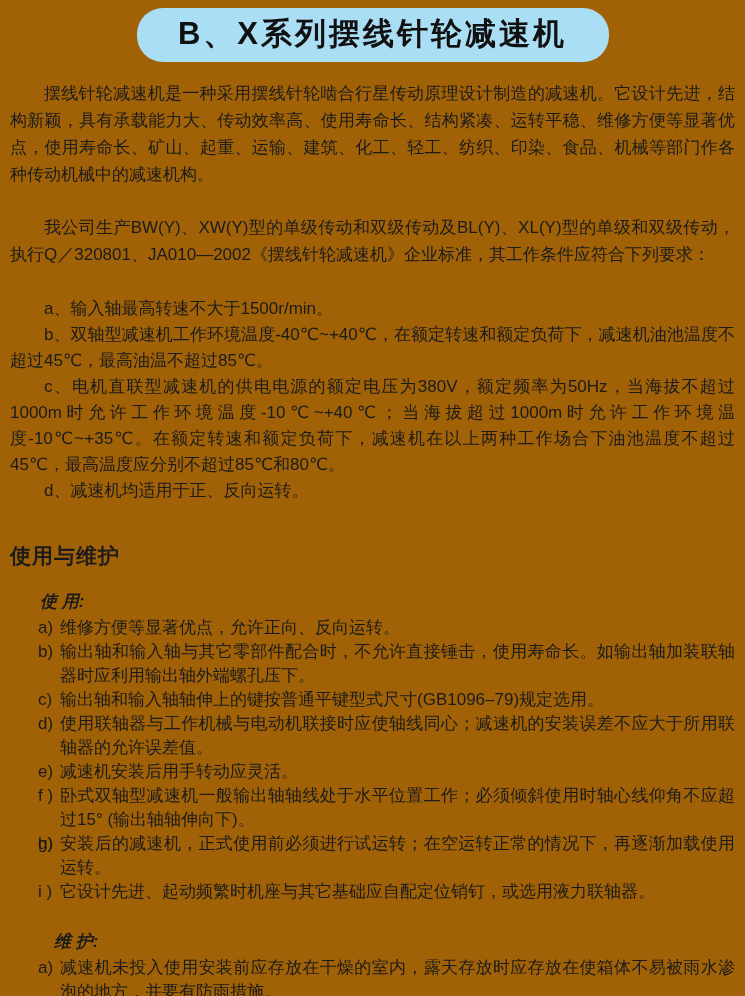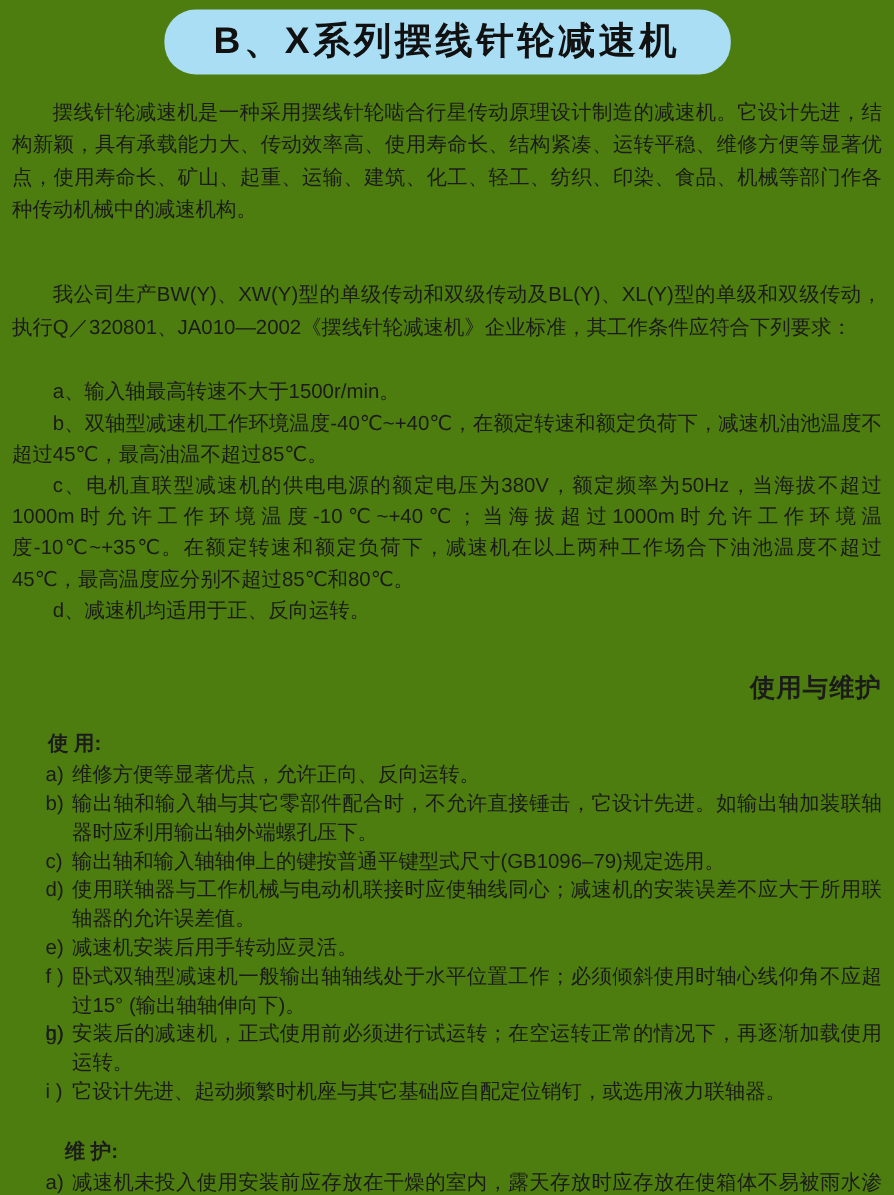--- a/index.html
+++ b/index.html
@@ -37,44 +37,45 @@
     font-size: 17px;
     line-height: 27px;
     text-align: justify;
     font-weight: 500;
   }
   .para {
     margin: 0 0 0 0;
     text-indent: 2em;
   }
   .para + .para {
-    margin-top: 44px;
+    margin-top: 26px;
   }
   .conditions {
     margin-top: 28px;
     line-height: 26px;
   }
   .cond {
     margin: 0;
     text-indent: 2em;
   }
   .section-heading {
     margin: 40px 0 0 0;
     font-size: 21px;
     font-weight: bold;
     letter-spacing: 1px;
     line-height: 24px;
-    text-align: right;
+    text-align: left;
   }
   .sub-label {
     margin: 22px 0 2px 30px;
     font-weight: bold;
     font-size: 17px;
     line-height: 24px;
     text-align: left;
+    font-style: italic;
   }
   .sub-label.maint {
     margin-top: 26px;
     margin-left: 44px;
   }
   .item {
     position: relative;
     padding-left: 50px;
     line-height: 24px;
     text-align: justify;
@@ -83,21 +84,21 @@
   .item .marker {
     position: absolute;
     left: 28px;
     top: 0;
     white-space: nowrap;
   }
 </style>
 </head>
 <body>
 
-<div class="page" style="color: rgb(27, 27, 27); background: #4d7c0f;">
+<div class="page" style="color: rgb(27, 27, 27); background: #a16207;">
 
   <div class="title-banner" style="background: rgb(169, 222, 245);">B、X系列摆线针轮减速机</div>
 
   <div class="content">
 
     <p class="para">摆线针轮减速机是一种采用摆线针轮啮合行星传动原理设计制造的减速机。它设计先进，结构新颖，具有承载能力大、传动效率高、使用寿命长、结构紧凑、运转平稳、维修方便等显著优点，使用寿命长、矿山、起重、运输、建筑、化工、轻工、纺织、印染、食品、机械等部门作各种传动机械中的减速机构。</p>
 
     <p class="para">我公司生产BW(Y)、XW(Y)型的单级传动和双级传动及BL(Y)、XL(Y)型的单级和双级传动，执行Q／320801、JA010—2002《摆线针轮减速机》企业标准，其工作条件应符合下列要求：</p>
 
     <div class="conditions">
@@ -111,21 +112,21 @@
 
     <p class="sub-label">使 用:</p>
 
     <div>
       <p class="item">
         <span class="marker">a)</span>
         <span>维修方便等显著优点，允许正向、反向运转。</span>
       </p>
       <p class="item">
         <span class="marker">b)</span>
-        <span>输出轴和输入轴与其它零部件配合时，不允许直接锤击，它设计先进。如输出轴加装联轴器时应利用输出轴外端螺孔压下。</span>
+        <span>输出轴和输入轴与其它零部件配合时，不允许直接锤击，使用寿命长。如输出轴加装联轴器时应利用输出轴外端螺孔压下。</span>
       </p>
       <p class="item">
         <span class="marker">c)</span>
         <span>输出轴和输入轴轴伸上的键按普通平键型式尺寸(GB1096–79)规定选用。</span>
       </p>
       <p class="item">
         <span class="marker">d)</span>
         <span>使用联轴器与工作机械与电动机联接时应使轴线同心；减速机的安装误差不应大于所用联轴器的允许误差值。</span>
       </p>
       <p class="item">

